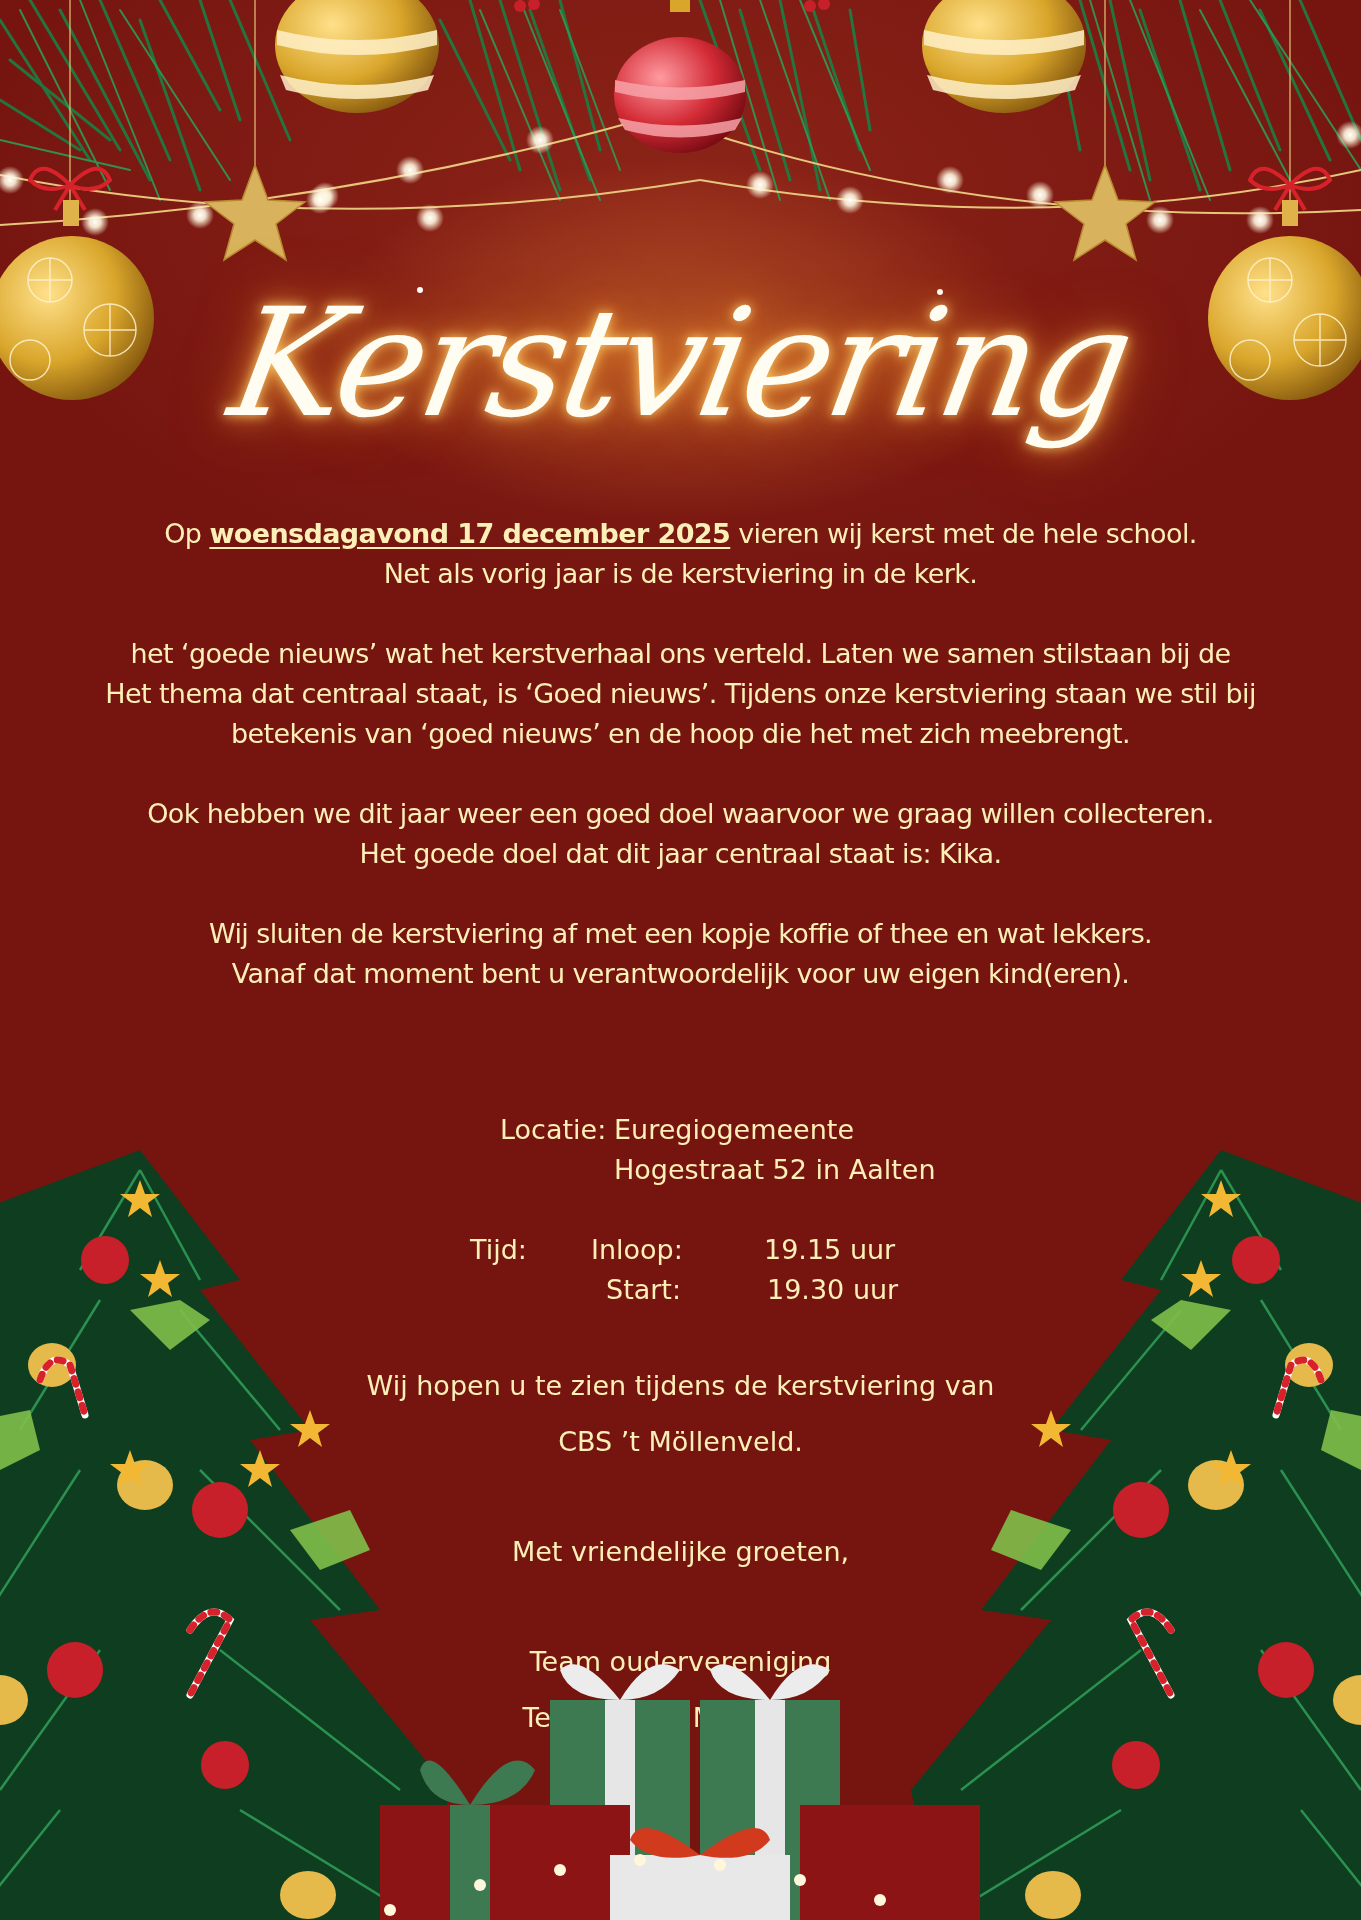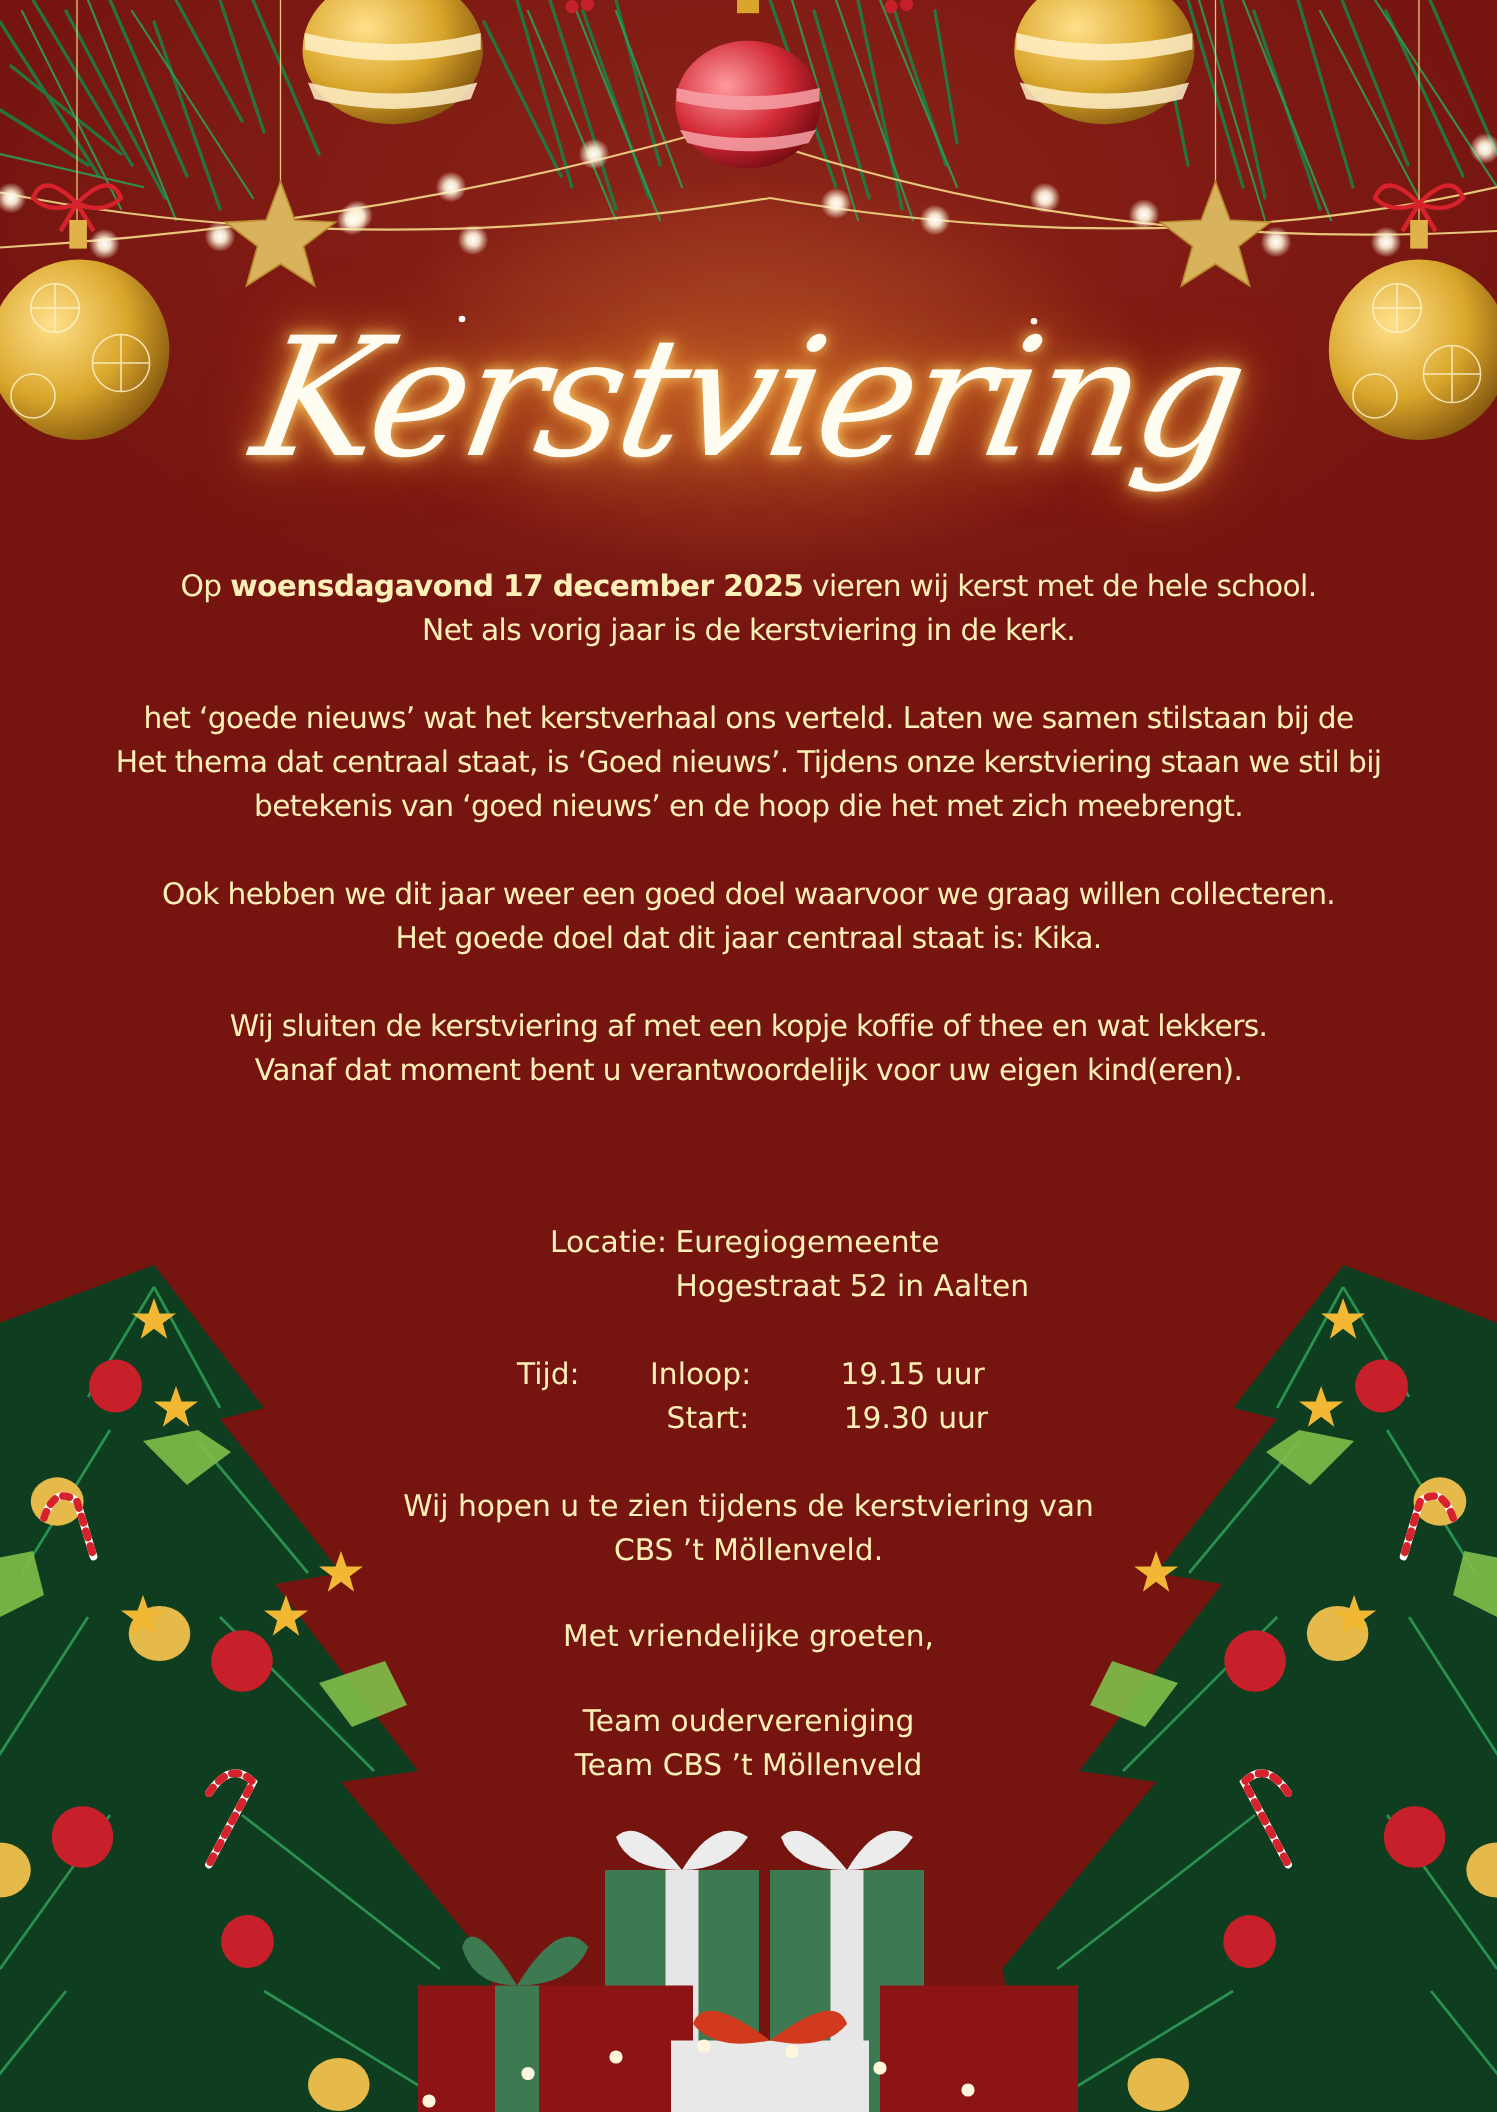--- a/index.html
+++ b/index.html
@@ -48,33 +48,33 @@
 
   
   .content {
     position: absolute; left: 0; width: 1361px; top: 514px;
     text-align: center;
     font-size: 27px; line-height: 40px;
     letter-spacing: -0.6px;
   }
   .content p { margin: 0; }
   .content .gap { height: 40px; }
-  .date-strong { font-weight: bold; text-underline-offset: 4px; }
+  .date-strong { font-weight: bold; text-decoration: underline; text-underline-offset: 4px; }
 
   .details {
     position: absolute; top: 1110px; left: 0; width: 1361px;
     font-size: 27px; line-height: 40px;
   }
   .details .row { position: absolute; white-space: nowrap; }
 
   .closing {
     position: absolute; left: 0; width: 1361px; top: 1350px;
     text-align: center; font-size: 27px; line-height: 40px;
   }
-  .closing p { margin: 0; }
+  .closing p { margin: 16px; }
   .closing .gap { height: 38px; }
 </style>
 </head>
 <body>
 
 <div class="poster">
 
   <svg class="deco garland-top" viewBox="0 0 1361 420" width="1361" height="420" style="height:420px">
     <defs>
       <radialGradient id="gGold" cx="35%" cy="35%" r="70%">

